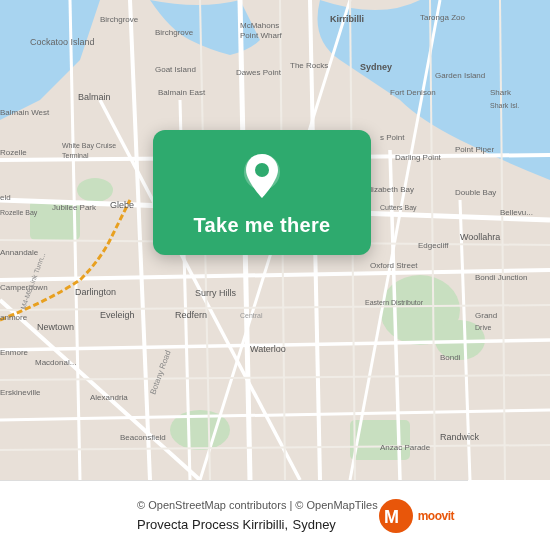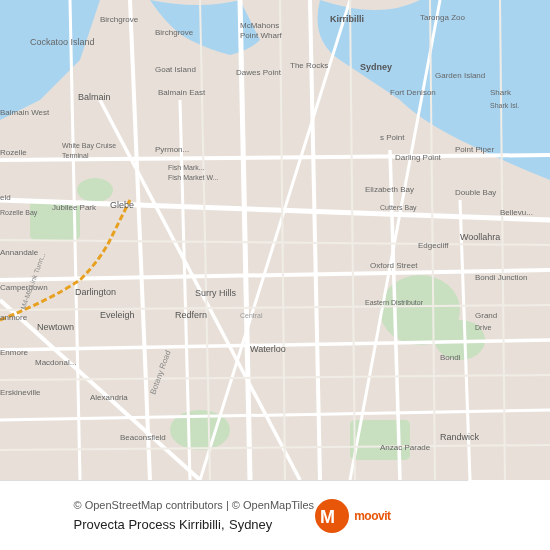--- a/index.html
+++ b/index.html
@@ -61,21 +61,21 @@
     #bottom-bar {
       position: absolute;
       bottom: 0;
       left: 0;
       width: 468px;
       height: 70px;
       background: white;
       border-top: 1px solid #ddd;
       display: flex;
       align-items: center;
-      justify-content: center;
+      justify-content: flex-end;
       padding: 0 14px 0 10px;
       z-index: 20;
     }
 
     #attribution-text {
       font-size: 11px;
       color: #555;
       line-height: 1.4;
     }
 
@@ -220,20 +220,33 @@
       <text x="90" y="400" font-size="8" fill="#666" font-family="Arial">Alexandria</text>
       <text x="120" y="440" font-size="8" fill="#666" font-family="Arial">Beaconsfield</text>
       <text x="380" y="450" font-size="8" fill="#666" font-family="Arial">Anzac Parade</text>
       <text x="440" y="440" font-size="9" fill="#555" font-family="Arial">Randwick</text>
 
       <text x="155" y="395" font-size="8" fill="#888" font-family="Arial" transform="rotate(-70, 155, 395)">Botany Road</text>
       <text x="25" y="310" font-size="7" fill="#888" font-family="Arial" transform="rotate(-70, 25, 310)">M4-M8 Link Tunn...</text>
     </svg>
   </div>
 
+  <div id="take-me-there-card">
+
+    <div id="pin-icon-container">
+      <svg width="54" height="54" viewBox="0 0 54 54" xmlns="http://www.w3.org/2000/svg">
+
+        <circle cx="27" cy="22" r="18" fill="white" opacity="0.25"></circle>
+        <path d="M27 4 C18 4 11 11 11 20 C11 31 27 48 27 48 C27 48 43 31 43 20 C43 11 36 4 27 4Z" fill="white"></path>
+        <circle cx="27" cy="20" r="7" fill="#2eaa6e"></circle>
+      </svg>
+    </div>
+
+    <span id="take-me-there-label">Take me there</span>
+  </div>
 
   <div id="bottom-bar">
     <div class="bottom-left">
       <span id="attribution-text">© OpenStreetMap contributors | © OpenMapTiles</span>
       <div>
         <span id="location-info">Provecta Process Kirribilli,</span>
         <span style="font-size:13px; color:#222; font-weight:500;"> Sydney</span>
       </div>
     </div>
 

